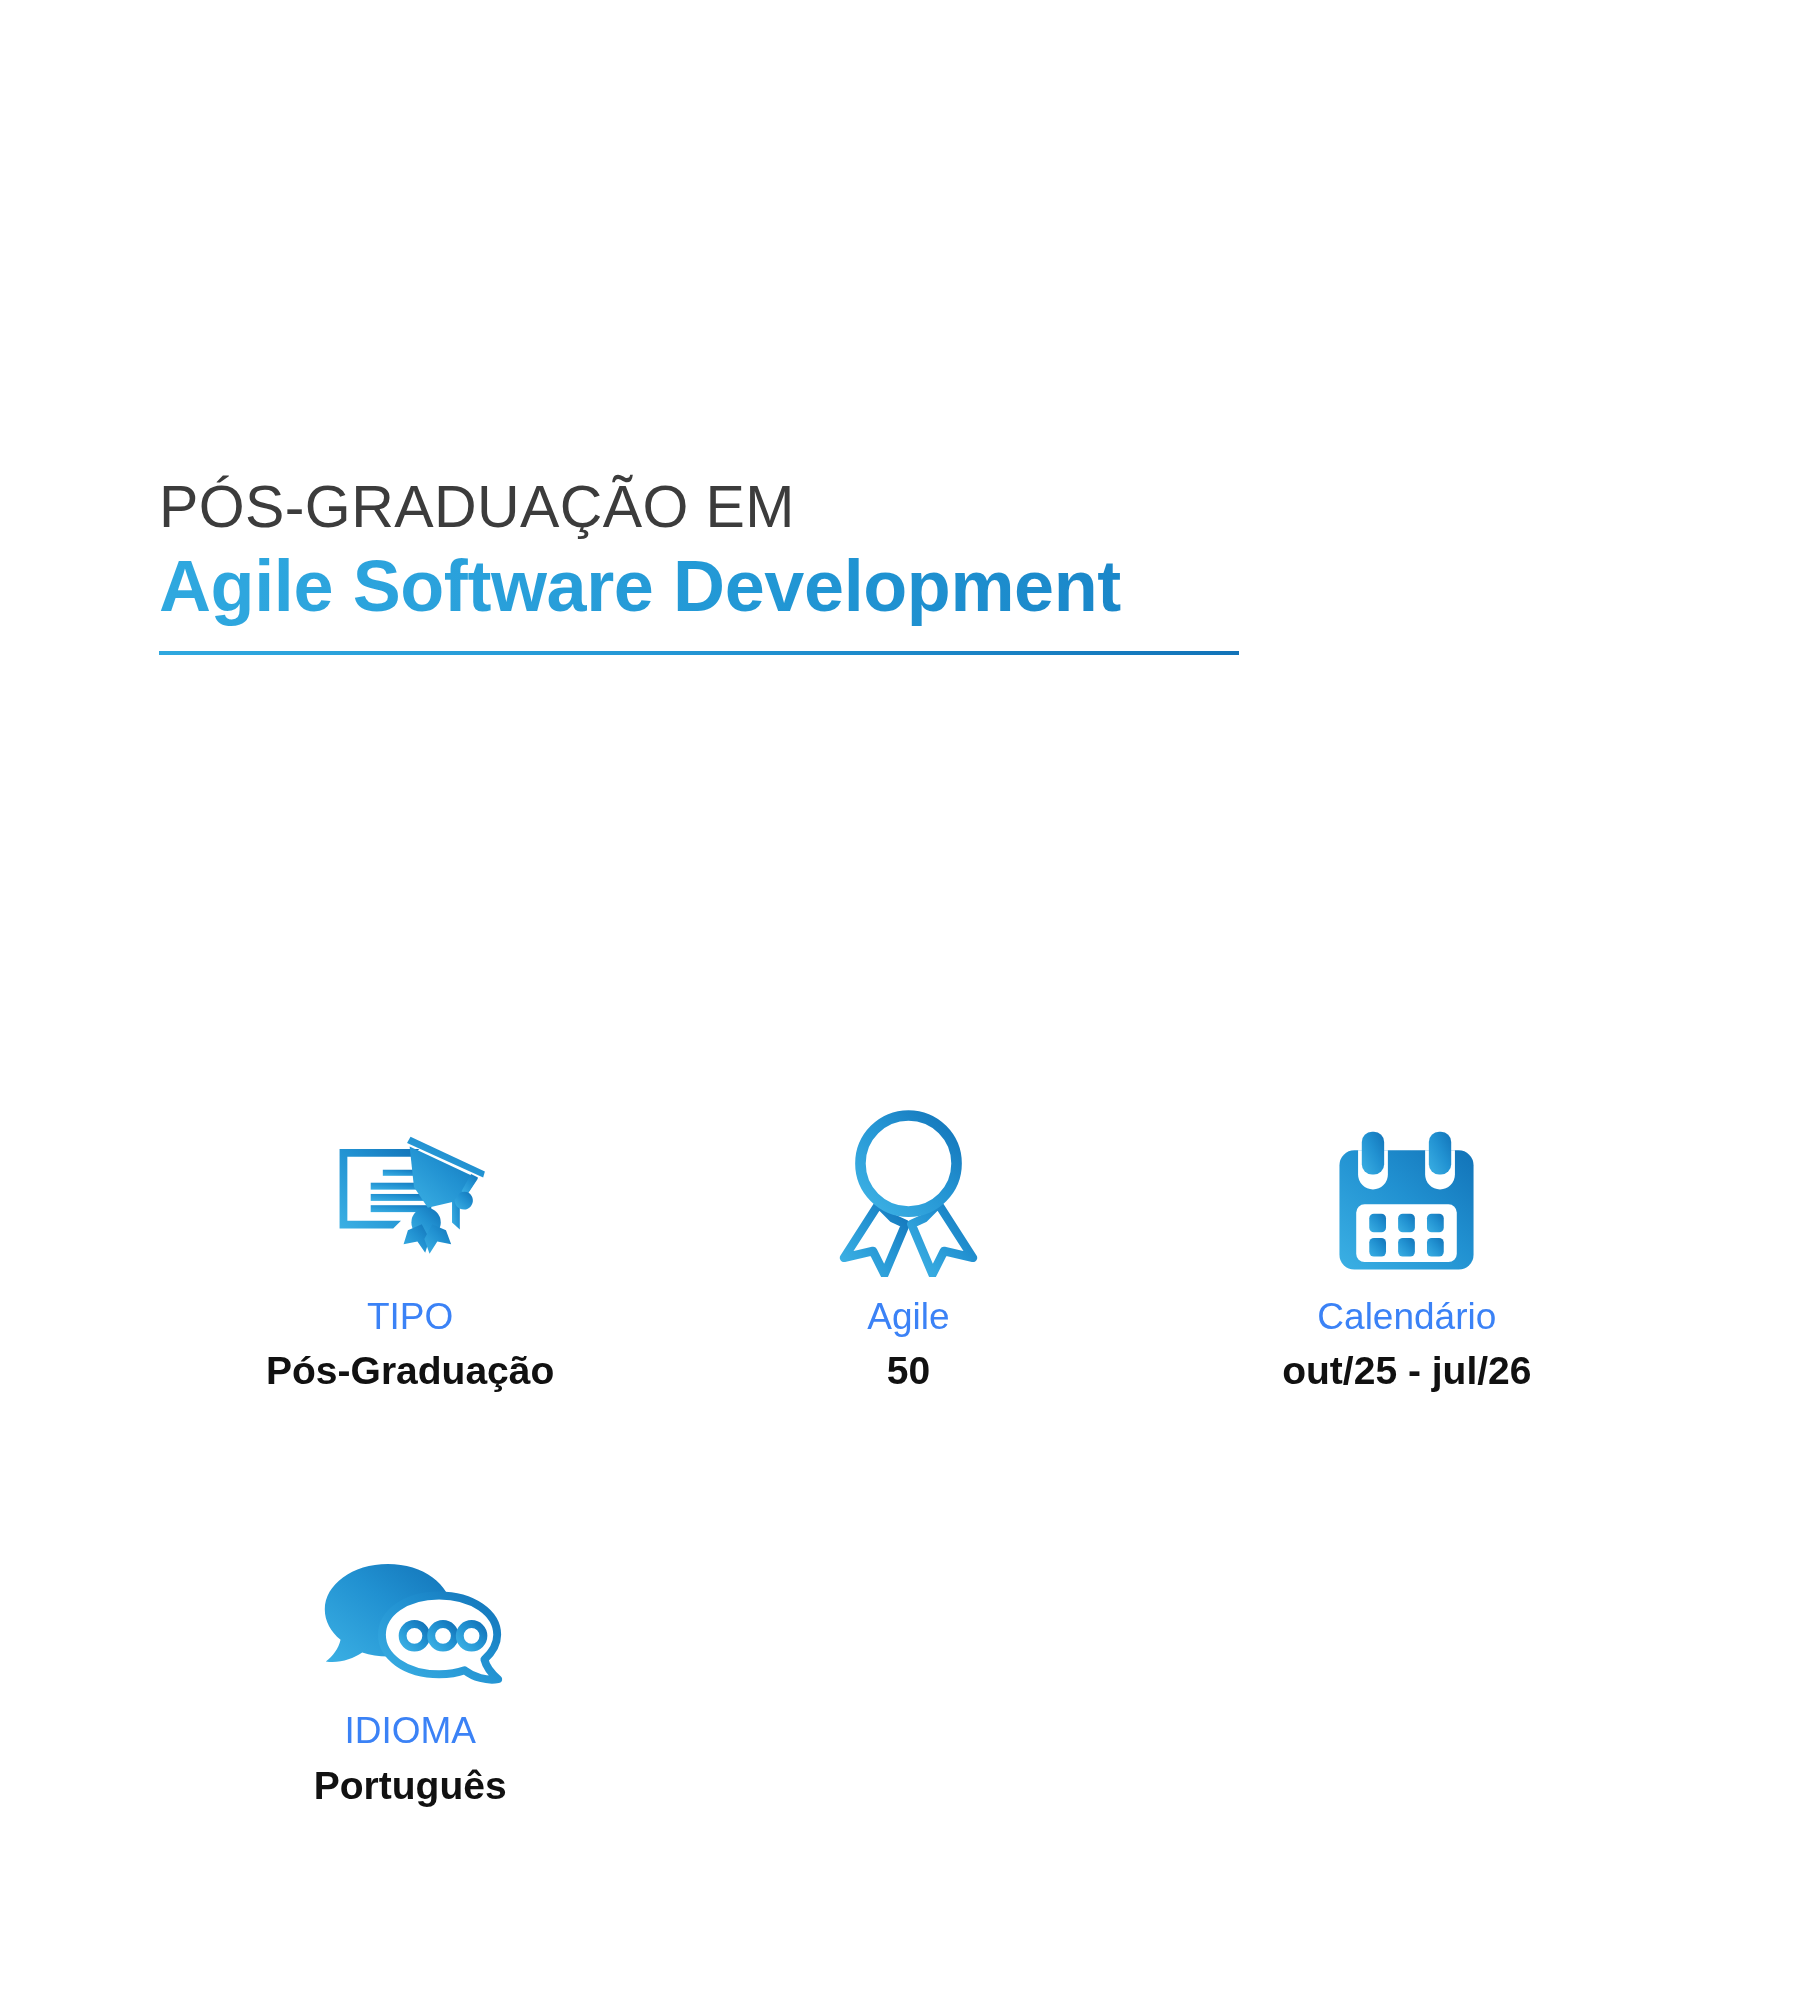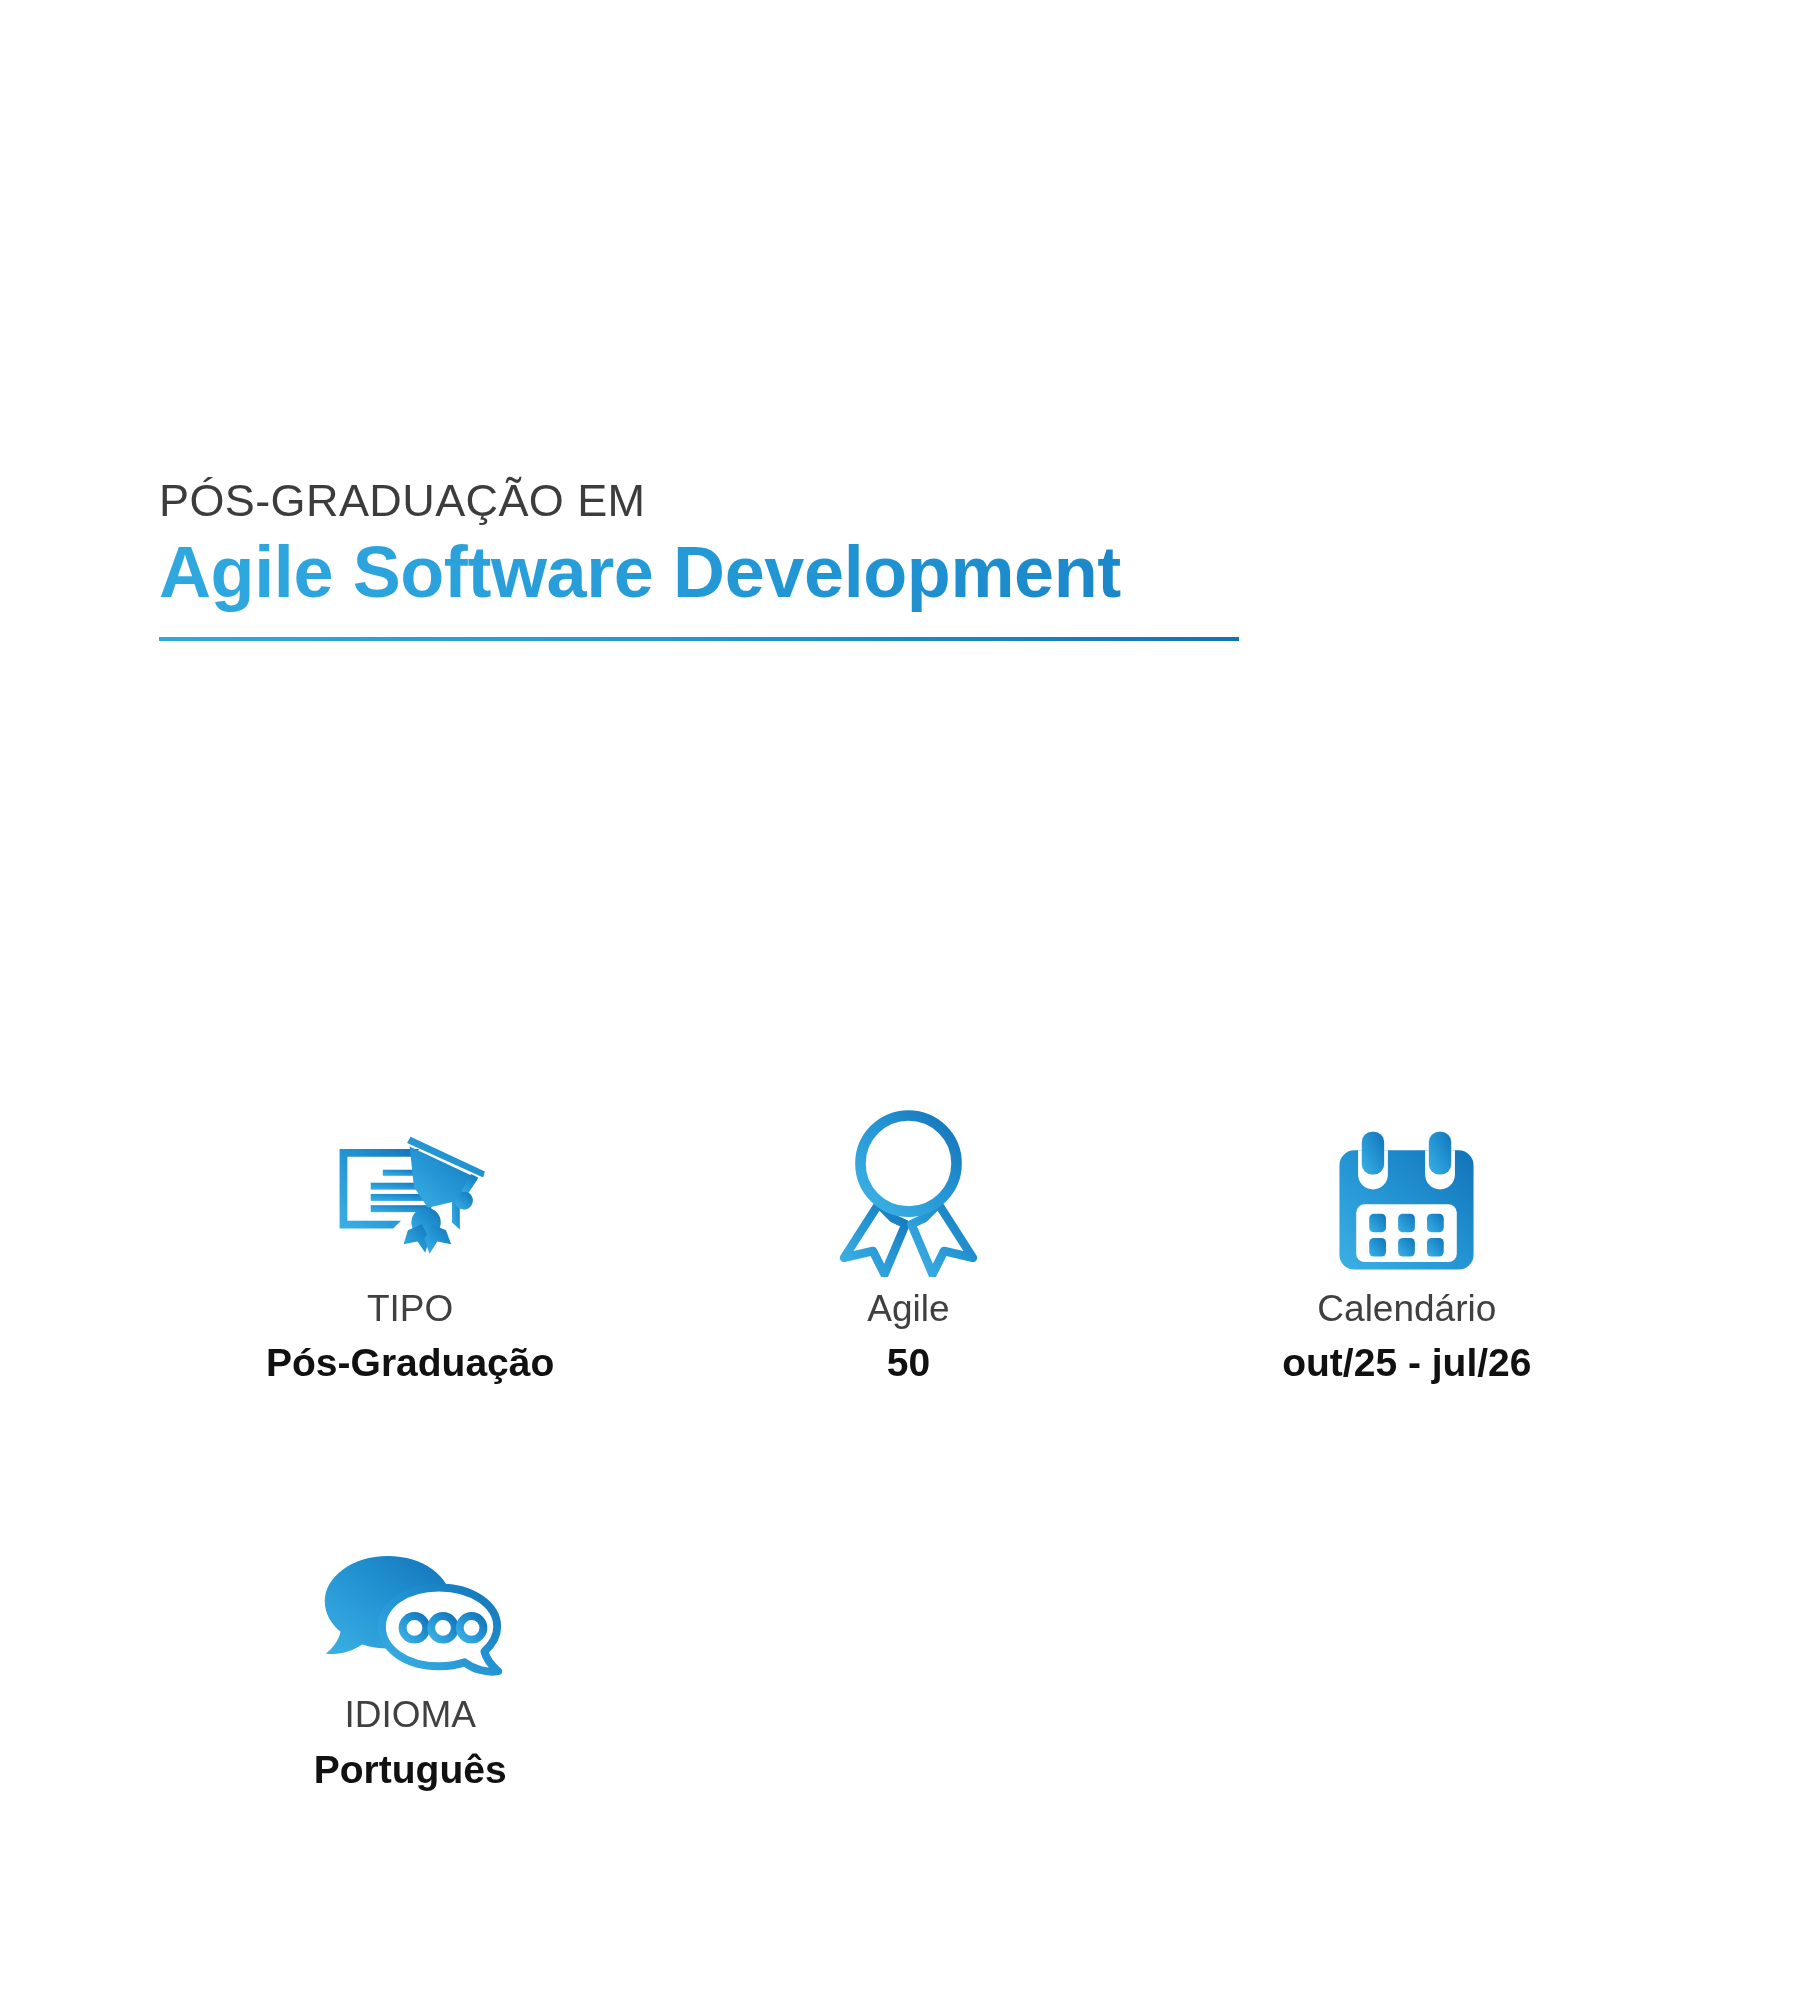--- a/index.html
+++ b/index.html
@@ -23,21 +23,21 @@
   }
 
   
   .header {
     position: absolute;
     left: 159px;
     top: 478px;
     width: 1515px;
   }
   .eyebrow {
-    font-size: 45px;
+    font-size: 59px;
     letter-spacing: 0.4px;
     color: #3C3C3C;
     font-weight: 400;
     line-height: 1.0;
     white-space: nowrap;
     margin: 0;
   }
   .title {
     font-size: 72px;
     font-weight: 700;
@@ -87,24 +87,24 @@
     flex-direction: column;
     align-items: center;
   }
   .icon-box {
     height: 189px;
     display: flex;
     align-items: flex-end;
     justify-content: center;
   }
   .feature-label {
-    margin-top: 11px;
+    margin-top: 19px;
     font-size: 37px;
     font-weight: 400;
-    color: #404040;
+    color: #3b82f6;
     line-height: 1.12;
     text-align: center;
   }
   .feature-value {
     margin-top: 12px;
     font-size: 39px;
     font-weight: 700;
     color: #111111;
     line-height: 1.12;
     text-align: center;

